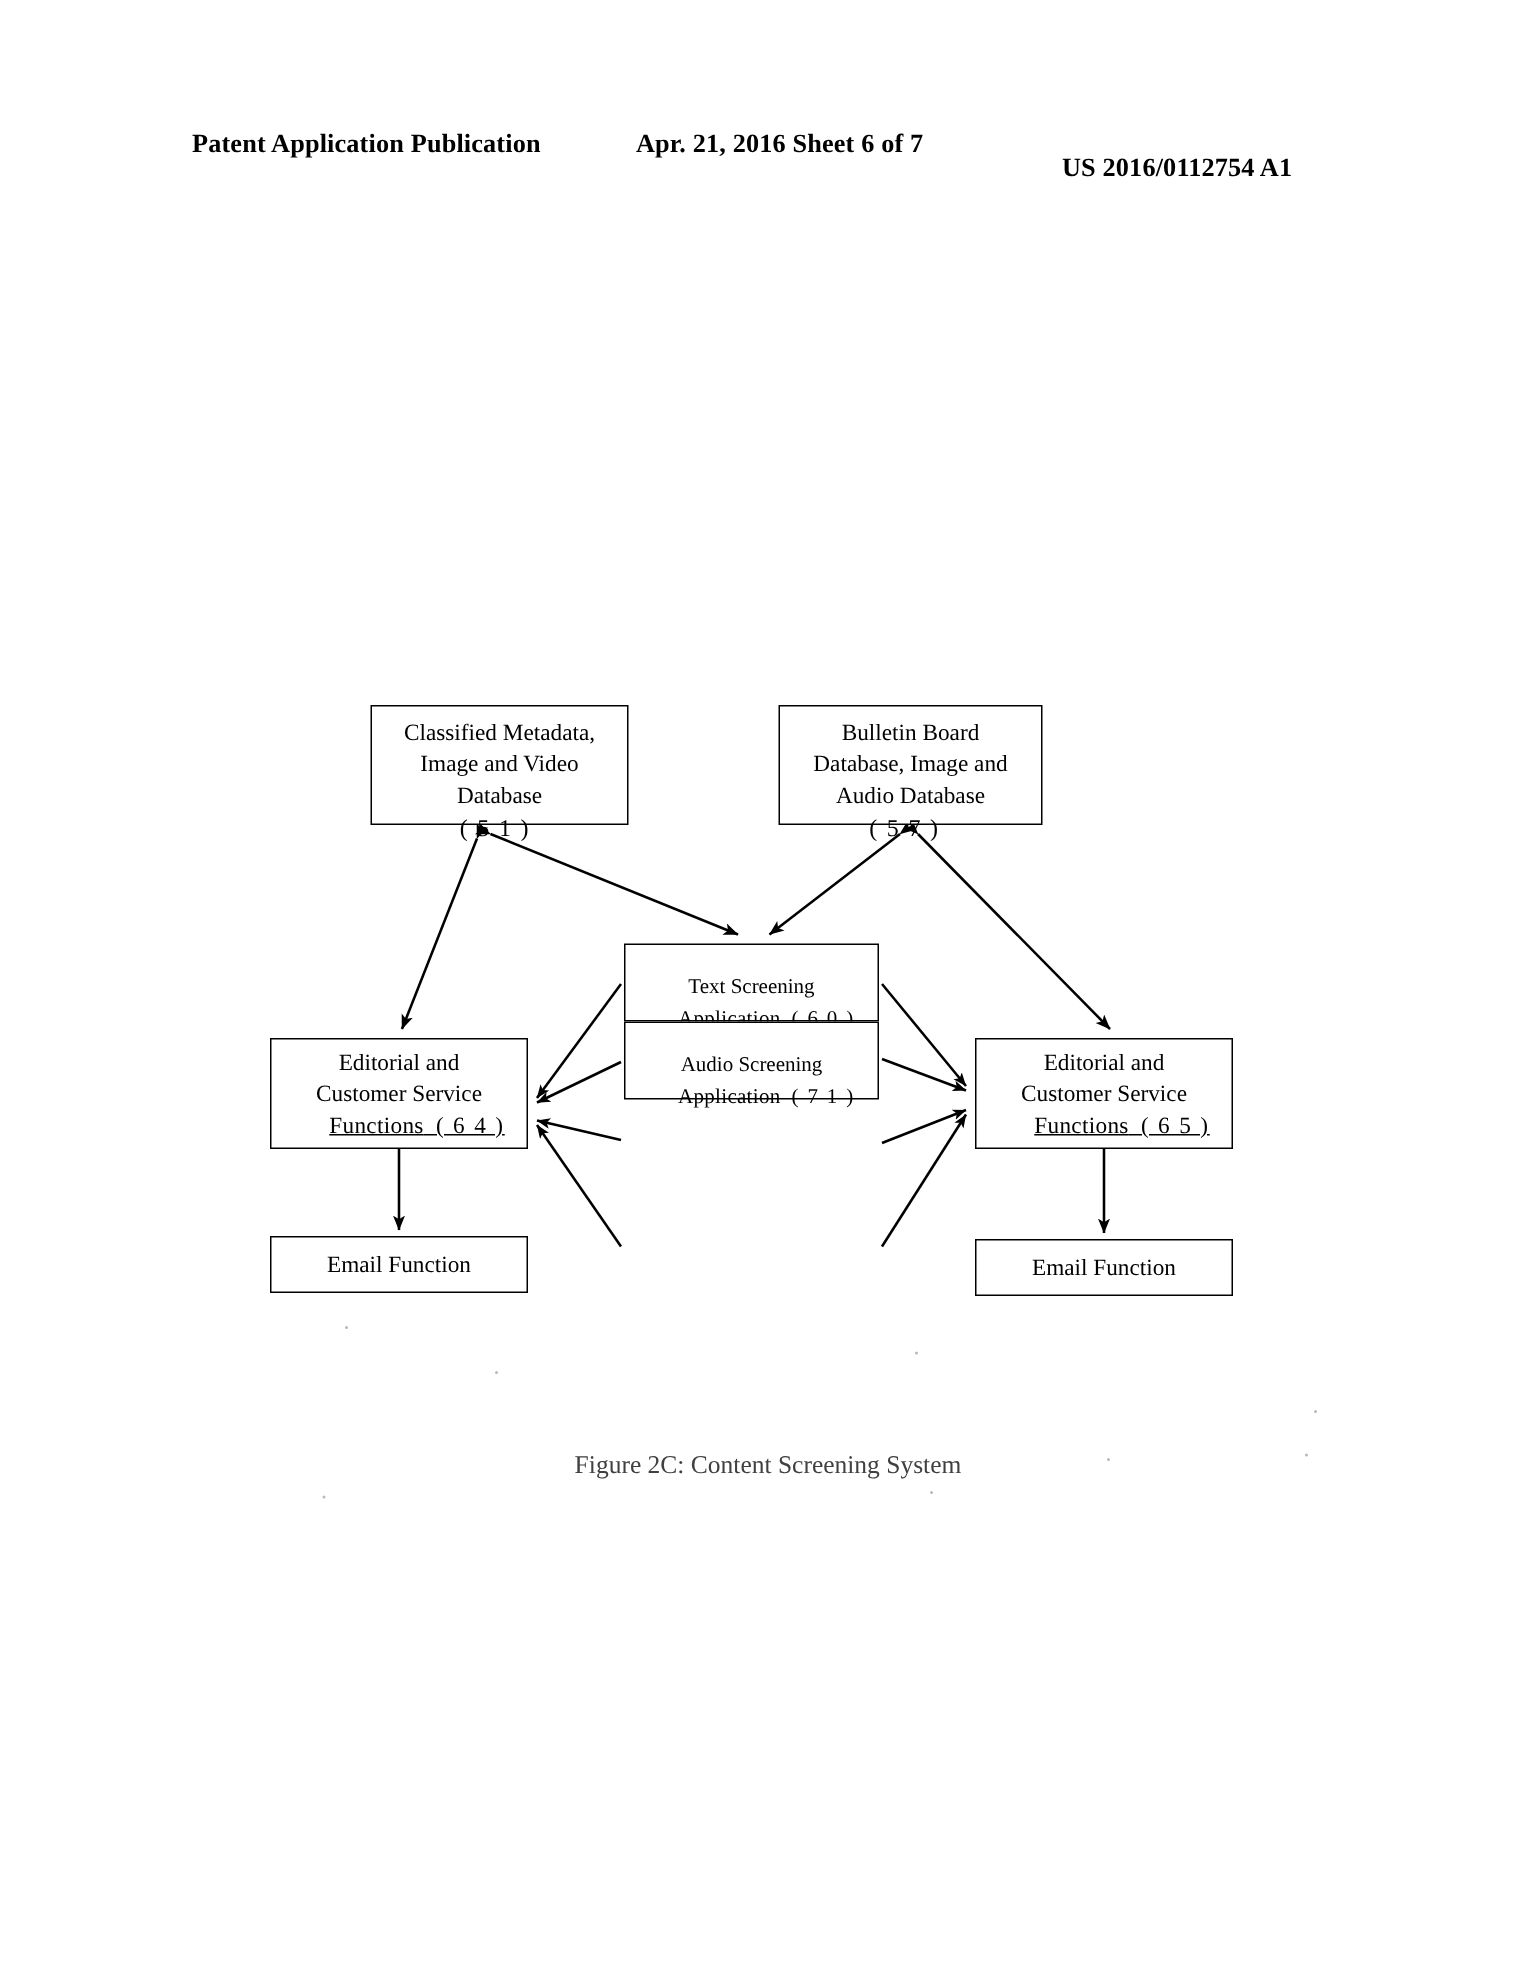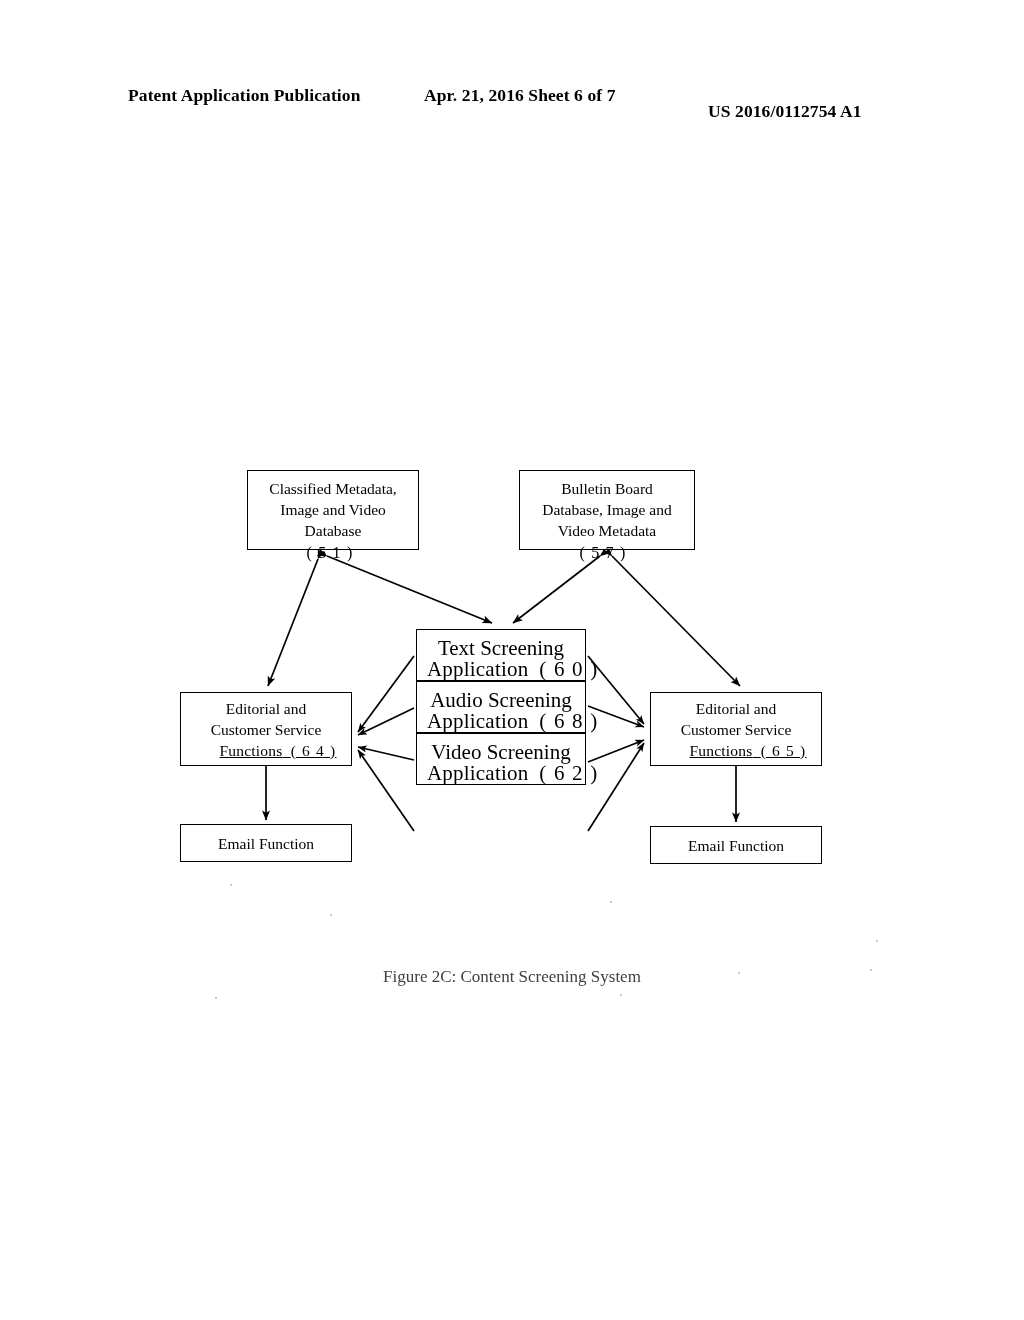--- a/index.html
+++ b/index.html
@@ -109,23 +109,23 @@
   .stack-cell {
     position: absolute;
     left: 0;
     width: 170px;
     height: 52px;
     box-sizing: border-box;
     border: 1.6px solid #000000;
     background: #ffffff;
     text-align: center;
     font-family: "Liberation Serif", "DejaVu Serif", serif;
-    font-size: 21px;
+    font-size: 14px;
     line-height: 21px;
-    padding-top: 8px;
+    padding-top: 18px;
   }
   #cell-60 { top: 0px; }
   #cell-61 { top: 52px; }
   #cell-62 { top: 104px; }
   #cell-63 { top: 156px; }
   .stack-cell .ln { display: block; white-space: nowrap; }
   
   .stack-cell .ln2 {
     position: relative;
     left: 10px;
@@ -245,40 +245,36 @@
   <div class="node" id="node-db-classified">
     <span class="ln">Classified Metadata,</span>
     <span class="ln">Image and Video</span>
     <span class="ln">Database</span>
     <span class="ref-overhang">( 5 1 )</span>
   </div>
 
   <div class="node" id="node-db-bulletin">
     <span class="ln">Bulletin Board</span>
     <span class="ln">Database, Image and</span>
-    <span class="ln">Video Metadata</span>
+    <span class="ln">Audio Database</span>
     <span class="ref-overhang">( 5 7 )</span>
   </div>
 
   <div id="stack">
 
     <div class="stack-cell" id="cell-60">
       <span class="ln">Text Screening</span>
       <span class="ln ln2"><span>Application</span>&nbsp;&nbsp;<span class="ref">( 6 0 )</span></span>
     </div>
 
     <div class="stack-cell" id="cell-61">
       <span class="ln">Audio Screening</span>
-      <span class="ln ln2"><span>Application</span>&nbsp;&nbsp;<span class="ref">( 6 8 )</span></span>
+      <span class="ln ln2"><span>Application</span>&nbsp;&nbsp;<span class="ref">( 7 1 )</span></span>
     </div>
 
-    <div class="stack-cell" id="cell-62">
-      <span class="ln">Video Screening</span>
-      <span class="ln ln2"><span>Application</span>&nbsp;&nbsp;<span class="ref">( 6 2 )</span></span>
-    </div>
 
   </div>
 
   <div class="node" id="node-ecs-left">
     <span class="ln">Editorial and</span>
     <span class="ln">Customer Service</span>
     <span class="ln-ref"><span>Functions</span>&nbsp;&nbsp;<span class="ref">( 6 4 )</span></span>
   </div>
 
   <div class="node" id="node-ecs-right">

